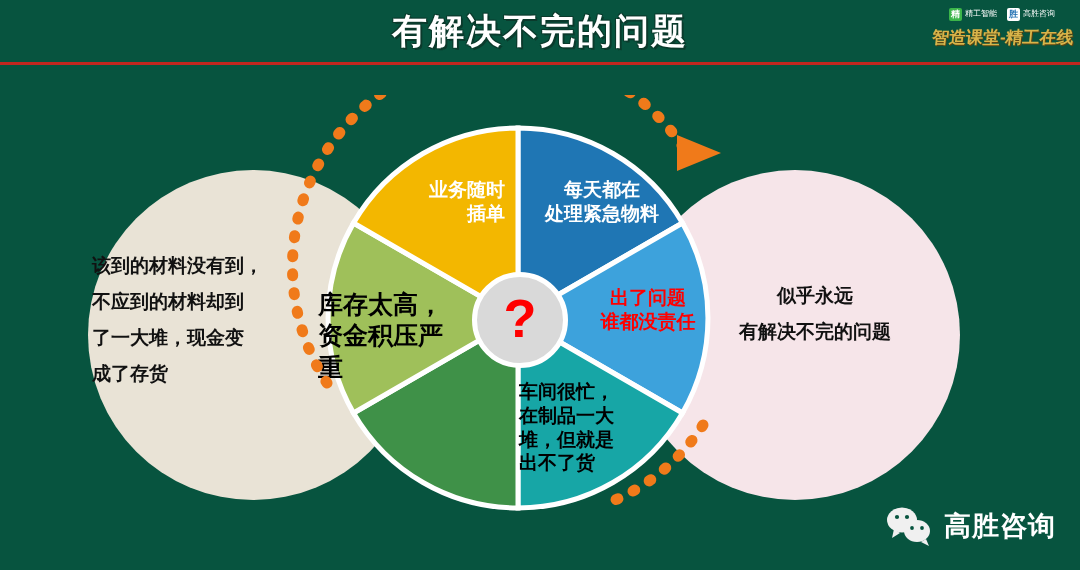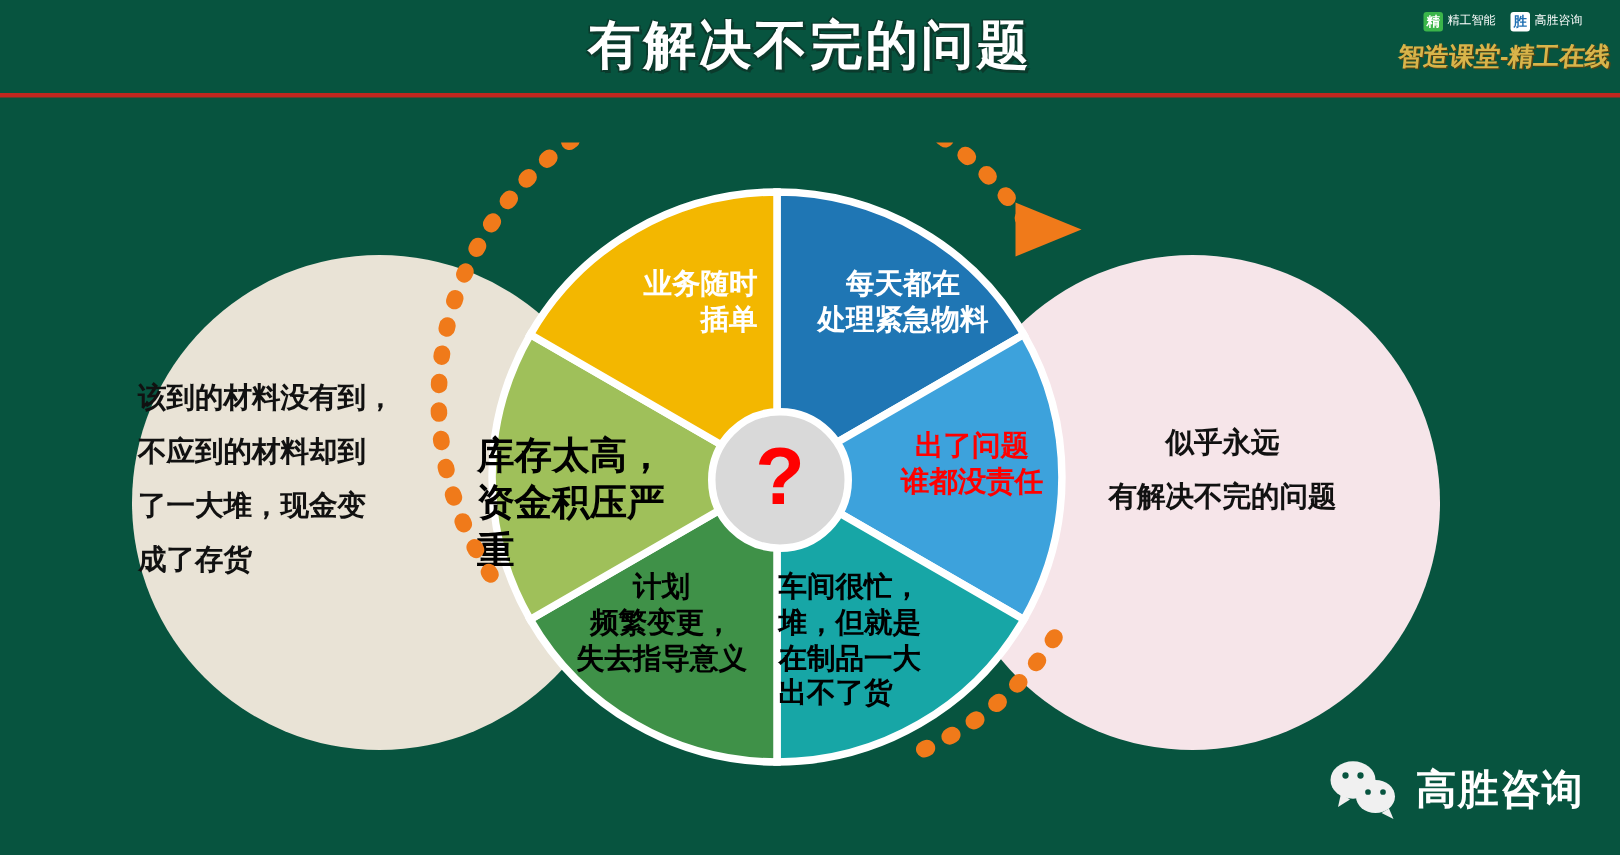--- a/index.html
+++ b/index.html
@@ -129,28 +129,23 @@
   <div class="seglabel lab2">
     <div>每天都在</div>
     <div>处理紧急物料</div>
   </div>
   <div class="seglabel lab3">
     <div>出了问题</div>
     <div>谁都没责任</div>
   </div>
   <div class="seglabel lab4">
     <div>车间很忙，</div>
+    <div>在制品一大</div>
     <div>堆，但就是</div>
-    <div>在制品一大</div>
     <div>出不了货</div>
-  </div>
-  <div class="seglabel lab5">
-    <div>计划</div>
-    <div>频繁变更，</div>
-    <div>失去指导意义</div>
   </div>
   <div class="seglabel lab6">
     <div>库存太高，</div>
     <div>资金积压严重</div>
   </div>
 
   <div class="hub">
     <span>?</span>
   </div>
 

